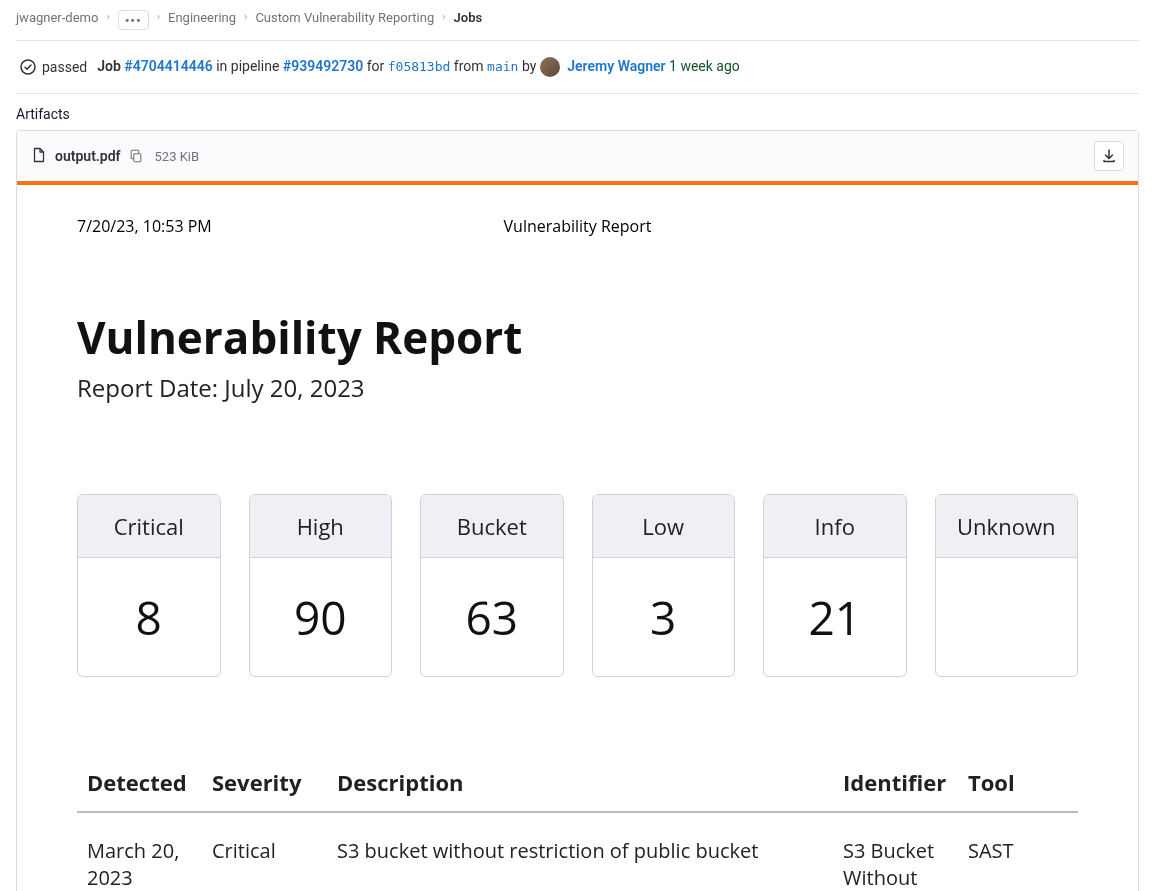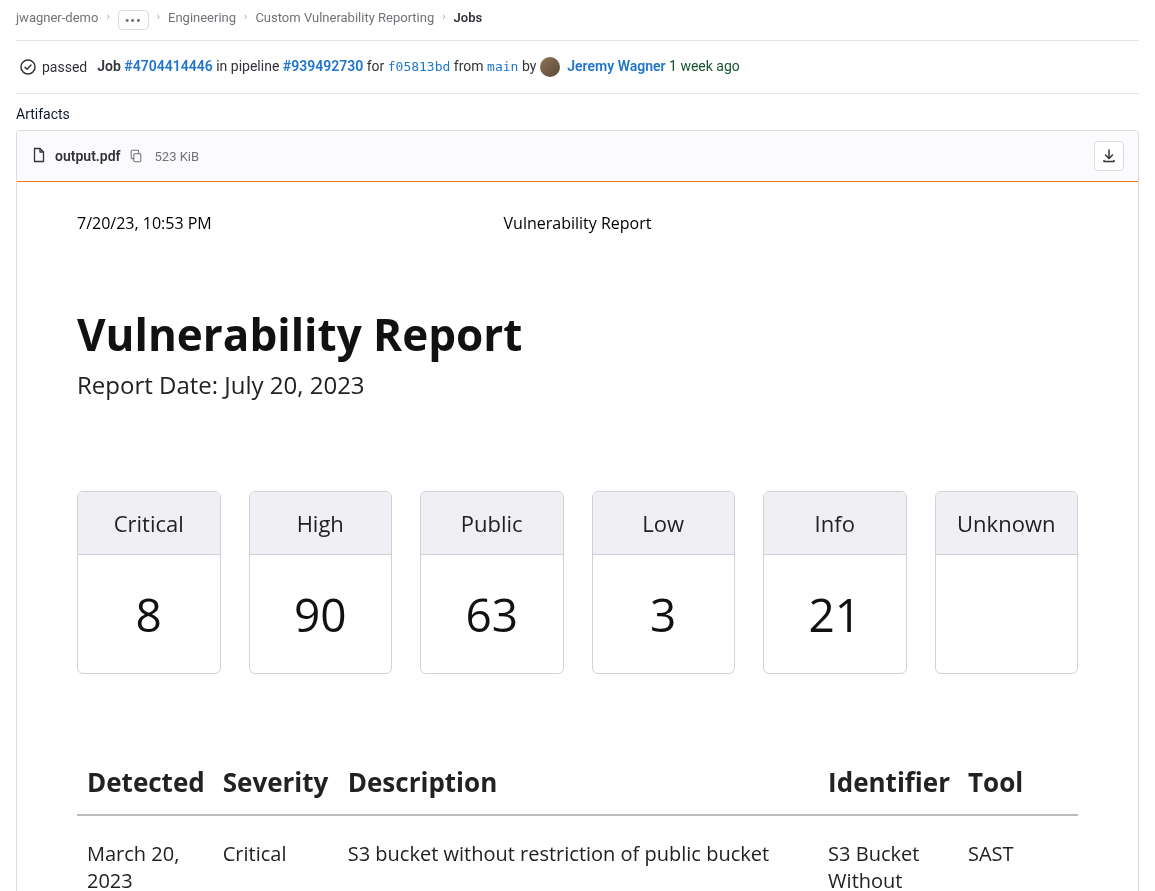--- a/index.html
+++ b/index.html
@@ -86,21 +86,21 @@
     border: 1px solid #dcdcde;
     border-radius: 4px;
     overflow: hidden;
   }
   .artifact-bar {
     display: flex;
     align-items: center;
     justify-content: space-between;
     padding: 10px 14px;
     background: #fbfafd;
-    border-bottom: 1px solid #f97316;
+    border-bottom: 4px solid #f97316;
   }
   .artifact-left {
     display: flex;
     align-items: center;
     gap: 8px;
   }
   .artifact-filename { font-weight: 600; font-size: 14px; }
   .artifact-size { font-size: 13px; color: #737278; margin-left: 4px; }
   .icon-btn {
     border: 1px solid #dcdcde;
@@ -172,21 +172,21 @@
     padding: 28px 8px;
     font-size: 46px;
     color: #111;
   }
   .vuln-table {
     width: 100%;
     border-collapse: collapse;
   }
   .vuln-table thead th {
     text-align: left;
-    font-size: 26px;
+    font-size: 22px;
     font-weight: 700;
     padding: 10px 8px 14px 10px;
     border-bottom: 2px solid #bbb;
     color: #222;
   }
   .vuln-table tbody td {
     padding: 24px 10px 0 10px;
     font-size: 20px;
     color: #222;
     vertical-align: top;
@@ -290,21 +290,21 @@
     <div class="sev-grid">
       <div class="sev-card">
         <div class="sev-card-head">Critical</div>
         <div class="sev-card-body">8</div>
       </div>
       <div class="sev-card">
         <div class="sev-card-head">High</div>
         <div class="sev-card-body">90</div>
       </div>
       <div class="sev-card">
-        <div class="sev-card-head">Public</div>
+        <div class="sev-card-head">Bucket</div>
         <div class="sev-card-body">63</div>
       </div>
       <div class="sev-card">
         <div class="sev-card-head">Low</div>
         <div class="sev-card-body">3</div>
       </div>
       <div class="sev-card">
         <div class="sev-card-head">Info</div>
         <div class="sev-card-body">21</div>
       </div>

